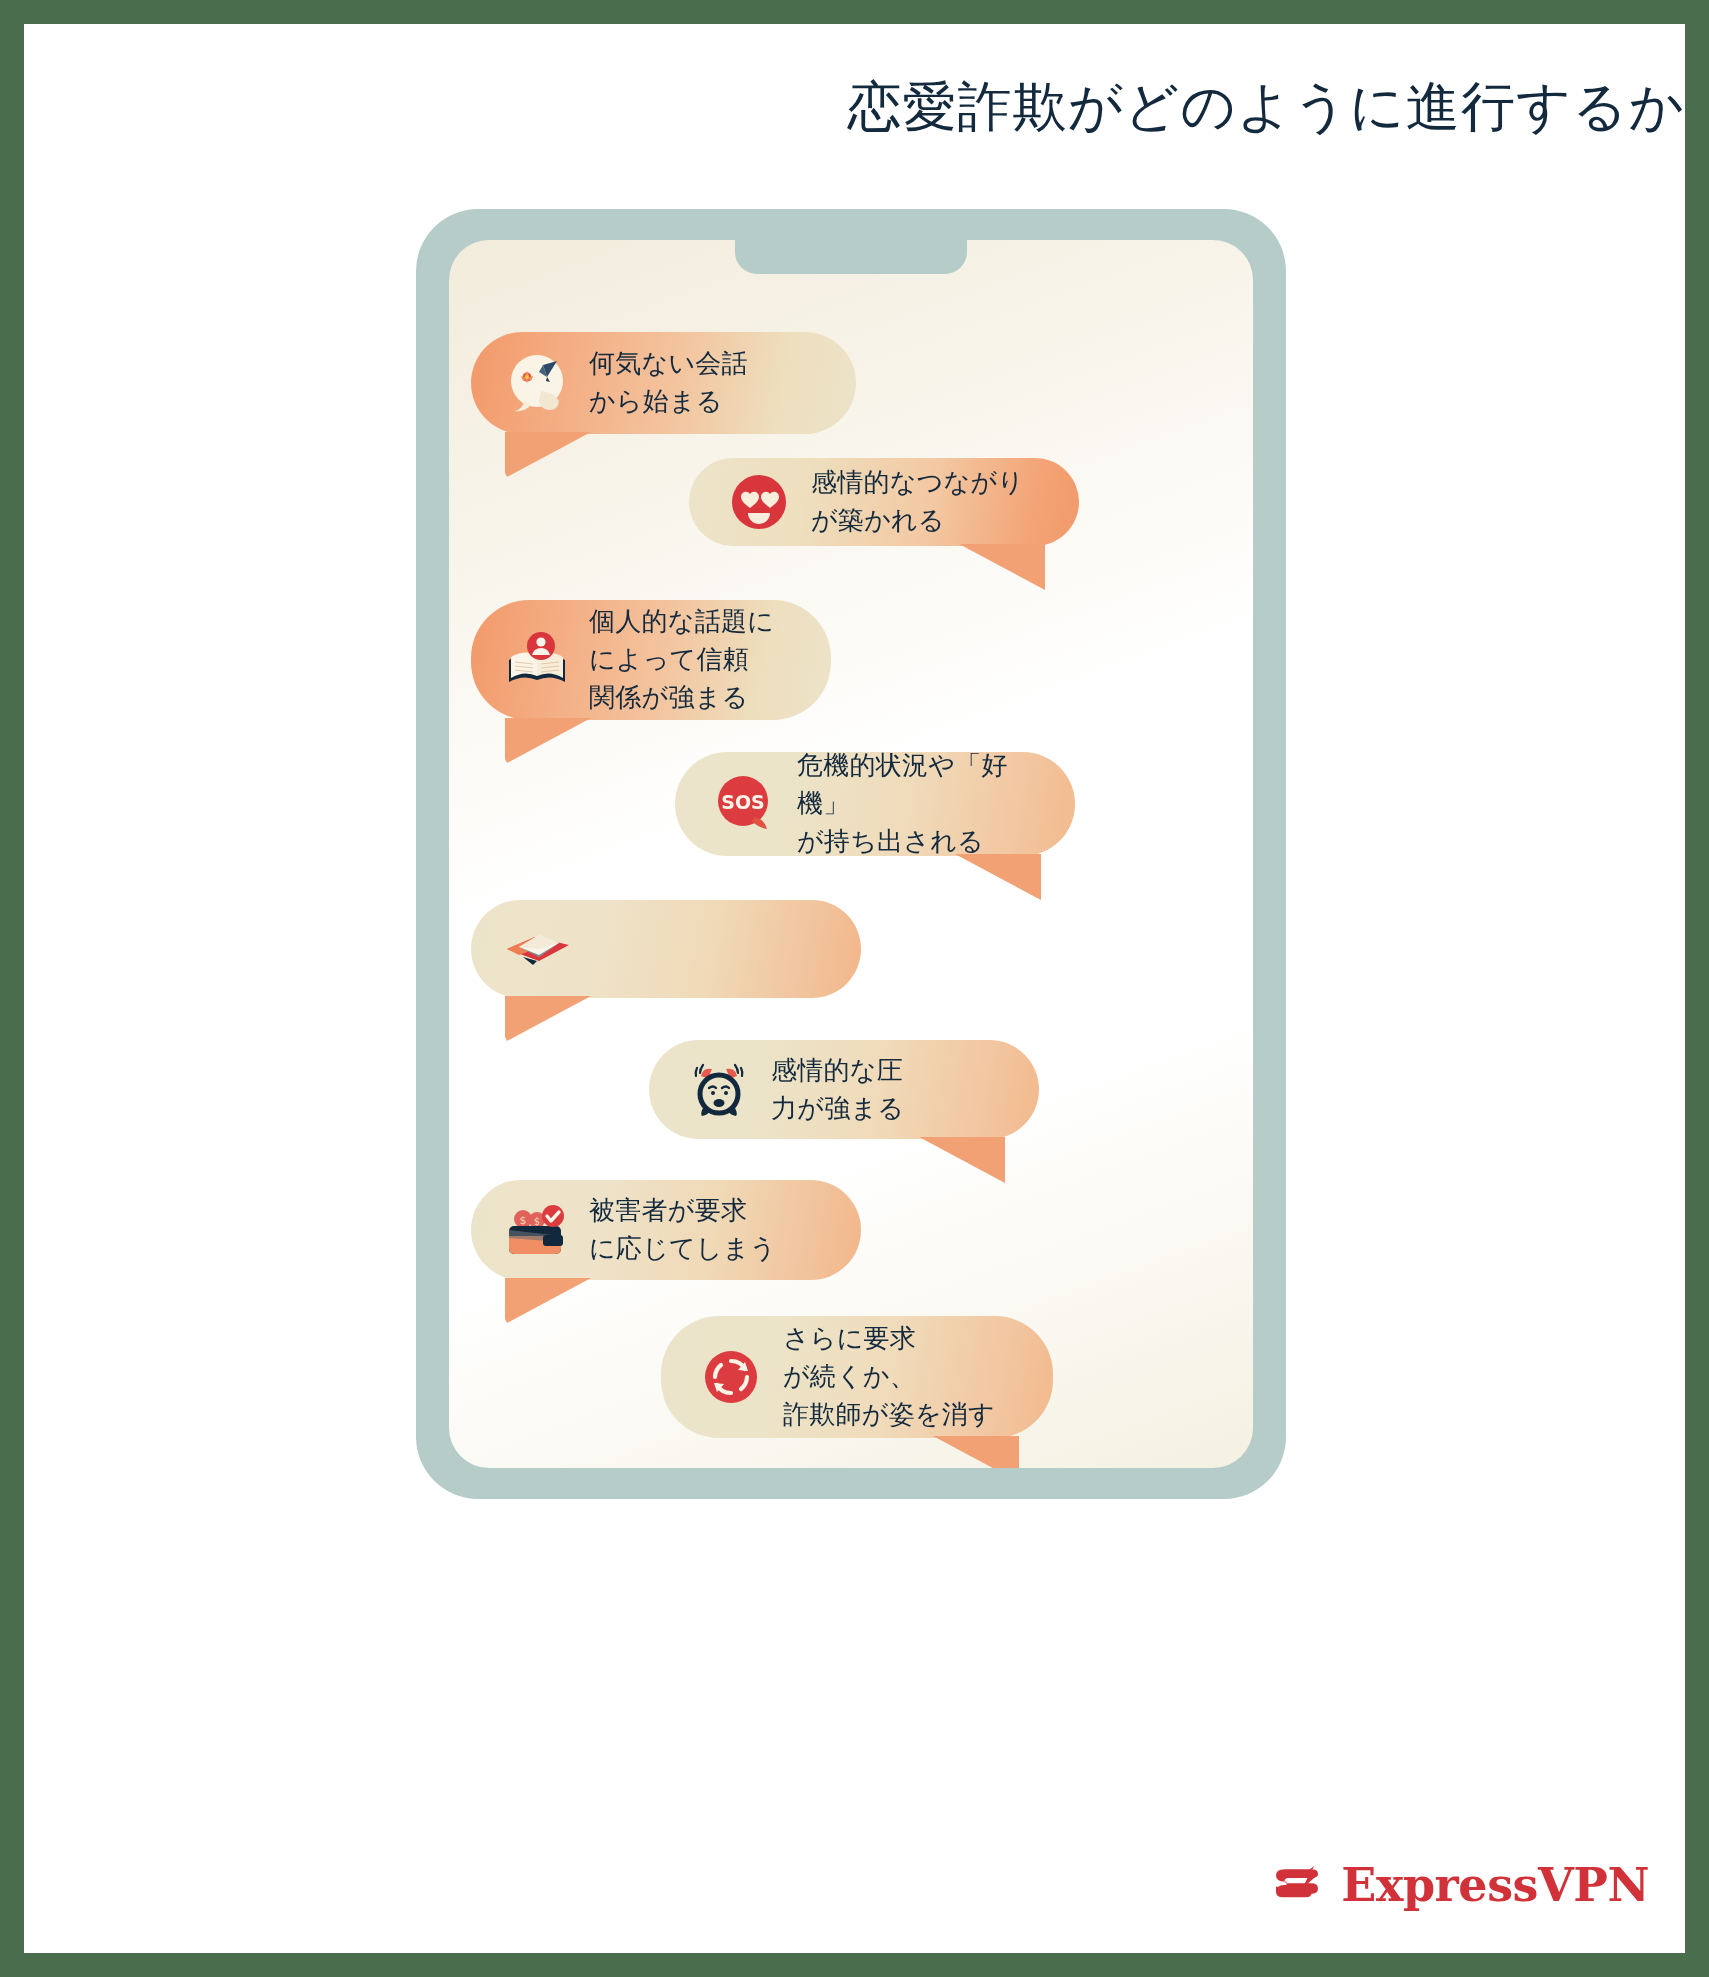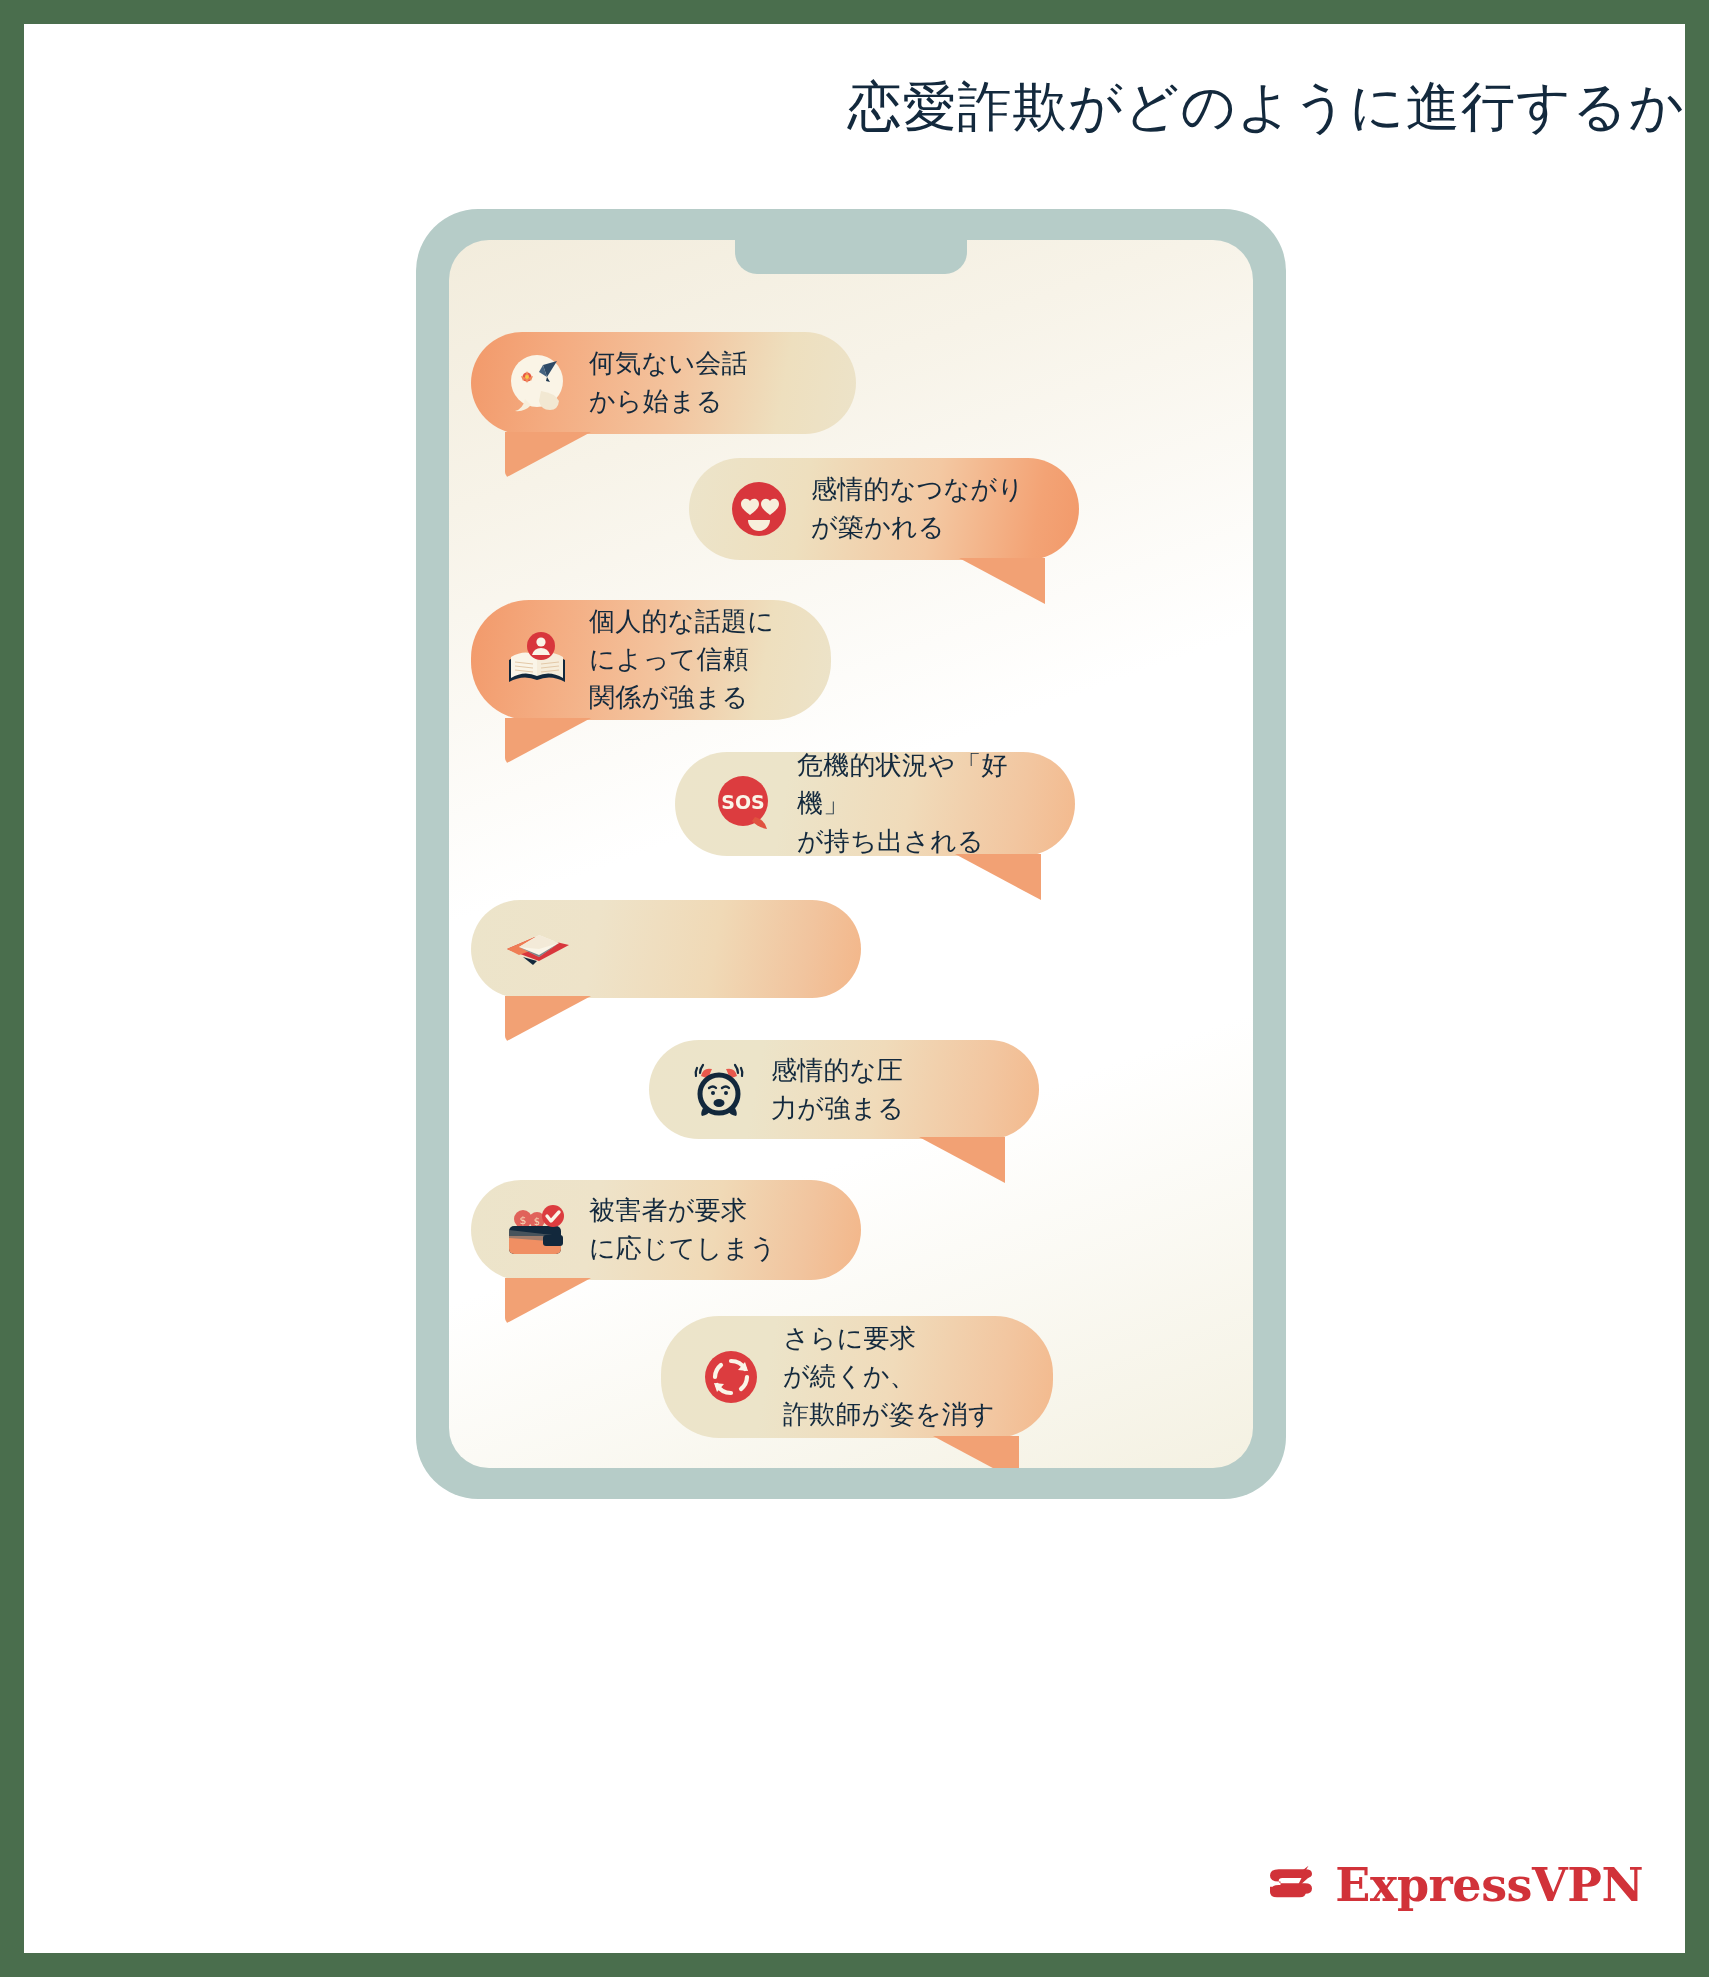--- a/index.html
+++ b/index.html
@@ -101,21 +101,21 @@
   .icon-slot{
     flex:0 0 auto;
     width:72px;height:72px;
     margin-right:16px;
     position:relative;
   }
   .icon-slot svg{display:block;width:72px;height:72px;}
   
   .logo{
     position:absolute;
-    right:42px;bottom:40px;
+    right:36px;bottom:40px;
     display:flex;align-items:center;gap:16px;justify-content:center;
   }
   .logo-mark{width:56px;height:56px;}
   .logo-text{
     font-family:"DejaVu Serif","Liberation Serif",serif;
     font-size:46px;
     color:#d13239;
     font-weight:700;
     letter-spacing:-.01em;
   }
@@ -149,21 +149,21 @@
               <circle cx="26" cy="30" r="2" fill="#f7c948"></circle>
             </svg>
           </div>
           <div class="bubble-text">何気ない会話
 から始まる</div>
           <div class="tail tail-left"></div>
         </div>
       </div>
 
       <div class="bubble-wrap" style="left:240px;top:218px;width:390px;">
-        <div class="bubble right" style="height:102px;">
+        <div class="bubble right" style="height:88px;">
           <div class="icon-slot">
             <svg viewBox="0 0 72 72">
               <circle cx="36" cy="36" r="27" fill="#d8363c"></circle>
               <path d="M27 28 c-3 -4 -9 -2 -9 3 c0 5 7 9 9 11 c2 -2 9 -6 9 -11 c0 -5 -6 -7 -9 -3 z" fill="#f7efdc"></path>
               <path d="M47 28 c-3 -4 -9 -2 -9 3 c0 5 7 9 9 11 c2 -2 9 -6 9 -11 c0 -5 -6 -7 -9 -3 z" fill="#f7efdc"></path>
               <path d="M25 47 h22 a11 11 0 0 1 -22 0 z" fill="#f7efdc"></path>
             </svg>
           </div>
           <div class="bubble-text">感情的なつながり
 が築かれる</div>

